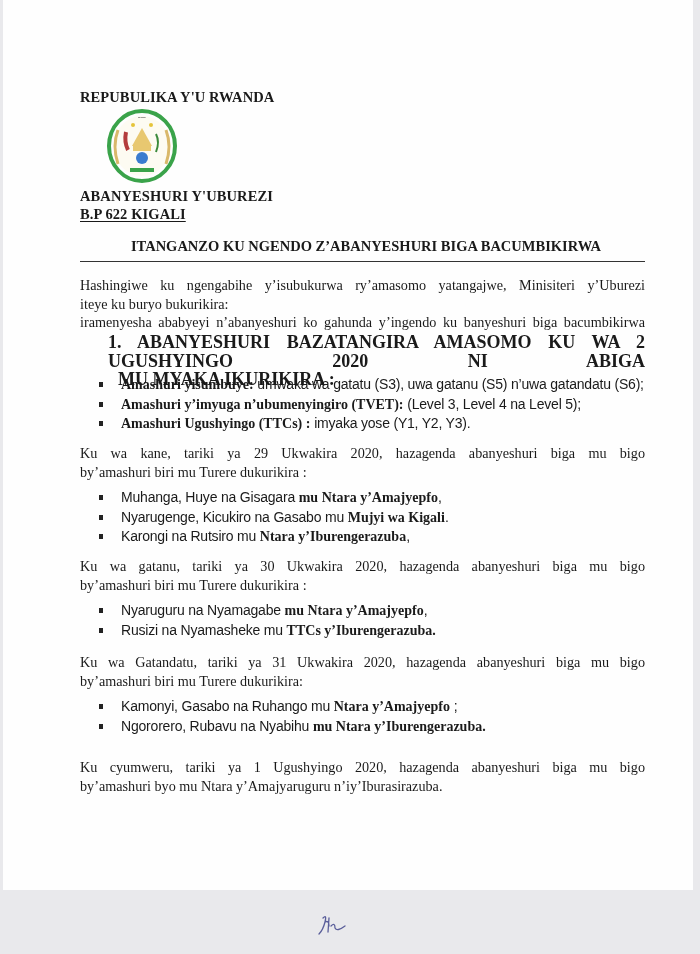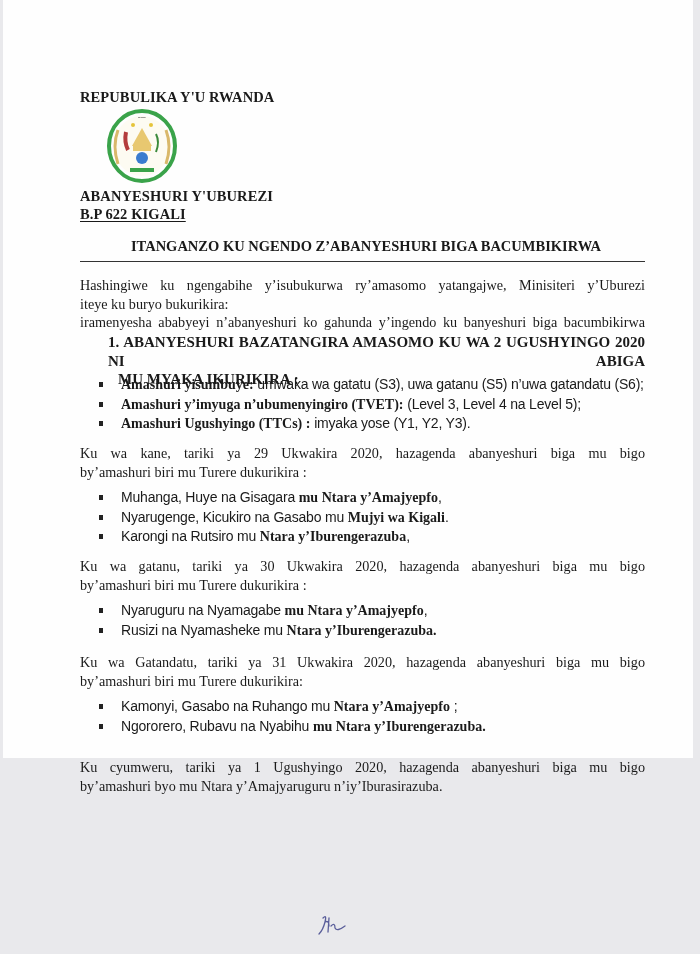--- a/index.html
+++ b/index.html
@@ -3,21 +3,21 @@
 <meta charset="utf-8">
 <style>
   html, body { margin: 0; padding: 0; }
   body {
     width: 700px; height: 954px; overflow: hidden;
     background: #e9e9ec;
     font-family: "Liberation Serif", "DejaVu Serif", serif;
     color: #1a1a1a;
   }
   .page {
-    position: absolute; left: 3px; top: 0; width: 690px; height: 758px;
+    position: absolute; left: 3px; top: 0; width: 690px; height: 890px;
     background: #fefefe;
   }
   .hdr-line {
     position: absolute; left: 77px;
     font-weight: bold; font-size: 14.5px; letter-spacing: 0.1px;
     white-space: nowrap;
   }
   .underline { text-decoration: underline; text-underline-offset: 2px; }
   .title {
     position: absolute; left: 0; width: 100%; top: 238px;
@@ -30,21 +30,21 @@
   }
   .para {
     position: absolute; left: 77px; width: 565px;
     font-size: 14.2px; line-height: 18.5px; text-align: justify;
   }
   .para.bold { font-weight: normal; }
   .para .line { display: block; text-align: justify; text-align-last: justify; }
   .para .line.last { text-align-last: left; }
   .num-head {
     position: absolute; left: 105px; width: 537px;
-    font-weight: bold; font-size: 15px; line-height: 18.5px;
+    font-weight: bold; font-size: 18px; line-height: 18.5px;
   }
   .num-head .line { display: block; text-align: justify; text-align-last: justify; }
   .num-head .line.last { text-align-last: left; padding-left: 10px; }
   .blist { position: absolute; left: 96px; width: 540px; margin: 0; padding: 0; list-style: none; }
   .blist li {
     position: relative; padding-left: 22px;
     font-size: 14px; line-height: 18.5px; white-space: nowrap;
     font-family: "Liberation Sans", "DejaVu Sans", sans-serif;
     font-stretch: condensed; letter-spacing: -0.2px;
   }
@@ -110,21 +110,21 @@
     <li><span class="bullet"></span><span>Nyarugenge, Kicukiro na Gasabo mu </span><span class="b">Mujyi wa Kigali</span><span>.</span></li>
     <li><span class="bullet"></span><span>Karongi na Rutsiro mu </span><span class="b">Ntara y’Iburengerazuba</span><span>,</span></li>
   </ul>
 
   <div class="para bold" style="top:557px">
     <span class="line">Ku wa gatanu, tariki ya 30 Ukwakira 2020, hazagenda abanyeshuri biga mu bigo</span>
     <span class="line last">by’amashuri biri mu Turere dukurikira :</span>
   </div>
   <ul class="blist" style="top:601px">
     <li><span class="bullet"></span><span>Nyaruguru na Nyamagabe </span><span class="b">mu Ntara y’Amajyepfo</span><span>,</span></li>
-    <li><span class="bullet"></span><span>Rusizi na Nyamasheke mu </span><span class="b">Ntara y’Iburengerazuba.</span><span></span></li>
+    <li><span class="bullet"></span><span>Rusizi na Nyamasheke mu </span><span class="b">TTCs y’Iburengerazuba.</span><span></span></li>
   </ul>
 
   <div class="para bold" style="top:653px">
     <span class="line">Ku wa Gatandatu, tariki ya 31 Ukwakira 2020, hazagenda abanyeshuri biga mu bigo</span>
     <span class="line last">by’amashuri biri mu Turere dukurikira:</span>
   </div>
   <ul class="blist" style="top:697px">
     <li><span class="bullet"></span><span>Kamonyi, Gasabo na Ruhango mu </span><span class="b">Ntara y’Amajyepfo</span><span> ;</span></li>
     <li><span class="bullet"></span><span>Ngororero, Rubavu na Nyabihu </span><span class="b">mu Ntara y’Iburengerazuba.</span><span></span></li>
   </ul>

